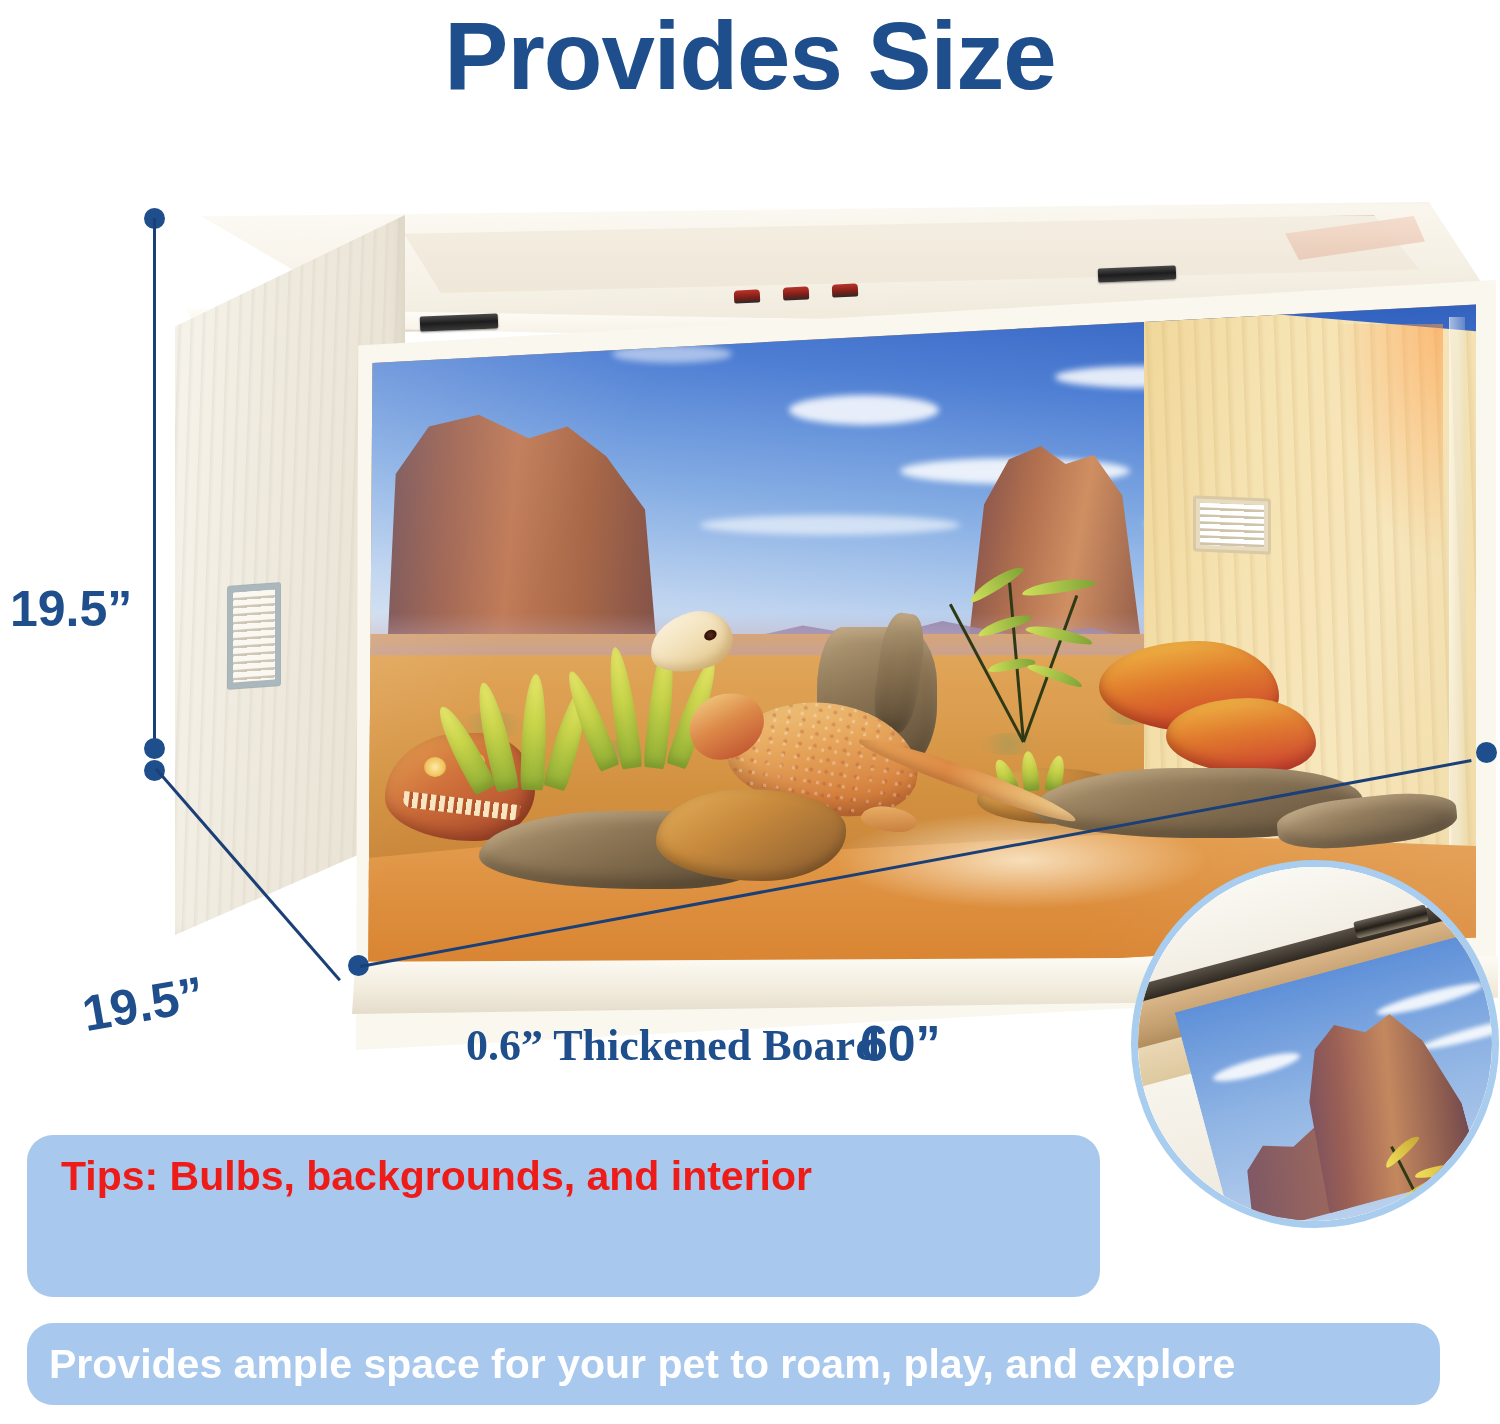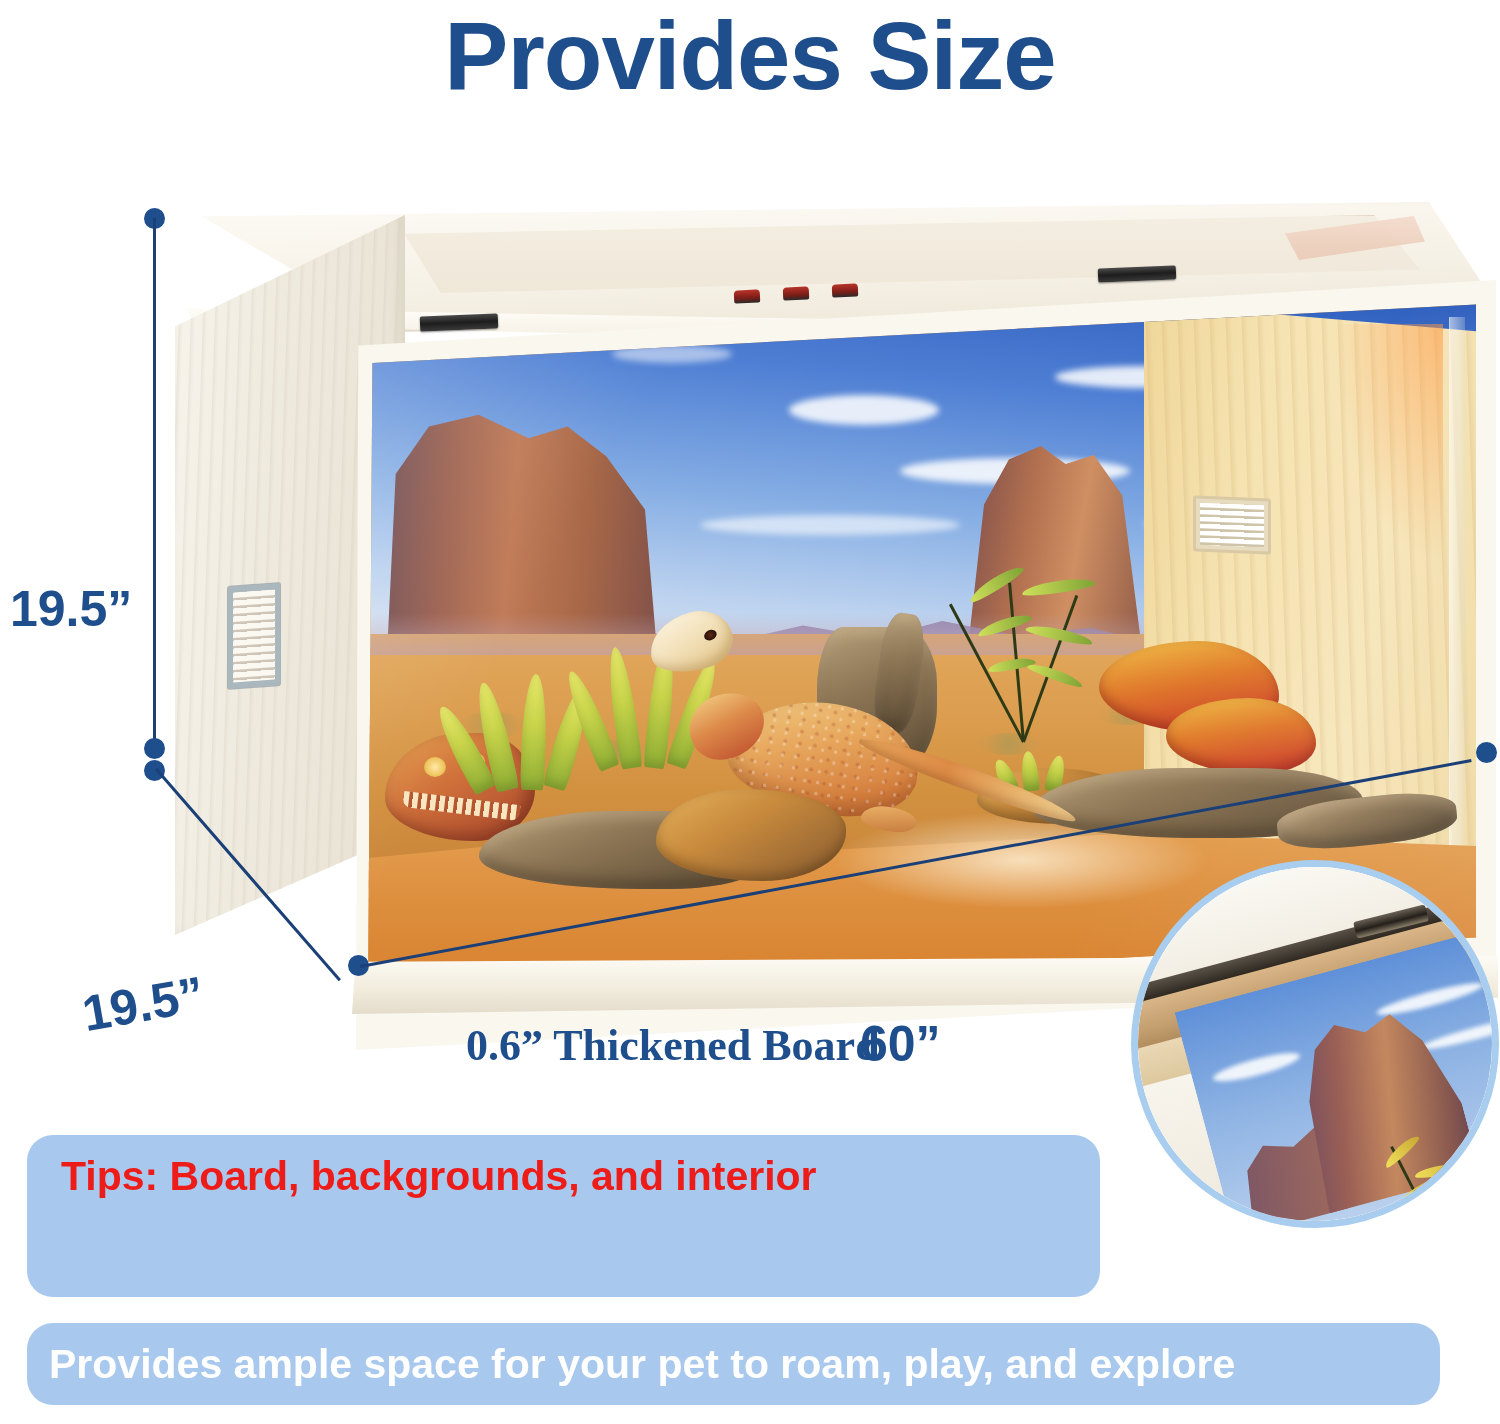--- a/index.html
+++ b/index.html
@@ -651,19 +651,19 @@
         <div class="fern-blade" style="left:14px;top:14px;width:44px;height:10px;transform:rotate(-28deg);background:linear-gradient(90deg,#f0e05a,#c9a834);"></div>
         <div class="fern-blade" style="left:40px;top:30px;width:52px;height:10px;transform:rotate(6deg);background:linear-gradient(90deg,#f0e05a,#c9a834);"></div>
         <div class="fern-blade" style="left:20px;top:52px;width:46px;height:9px;transform:rotate(-14deg);background:linear-gradient(90deg,#f0e05a,#c9a834);"></div>
       </div>
     </div>
   </div>
 </div>
 
 <div id="tips-box">
   <div id="tips-text">
-    <div>Tips: Board, backgrounds, and interior</div>
+    <div>Tips: Bulbs, backgrounds, and interior</div>
   </div>
 </div>
 
 <div id="ample-box">
   <div id="ample-text">Provides ample space for your pet to roam, play, and explore</div>
 </div>
 
 </body></html>

